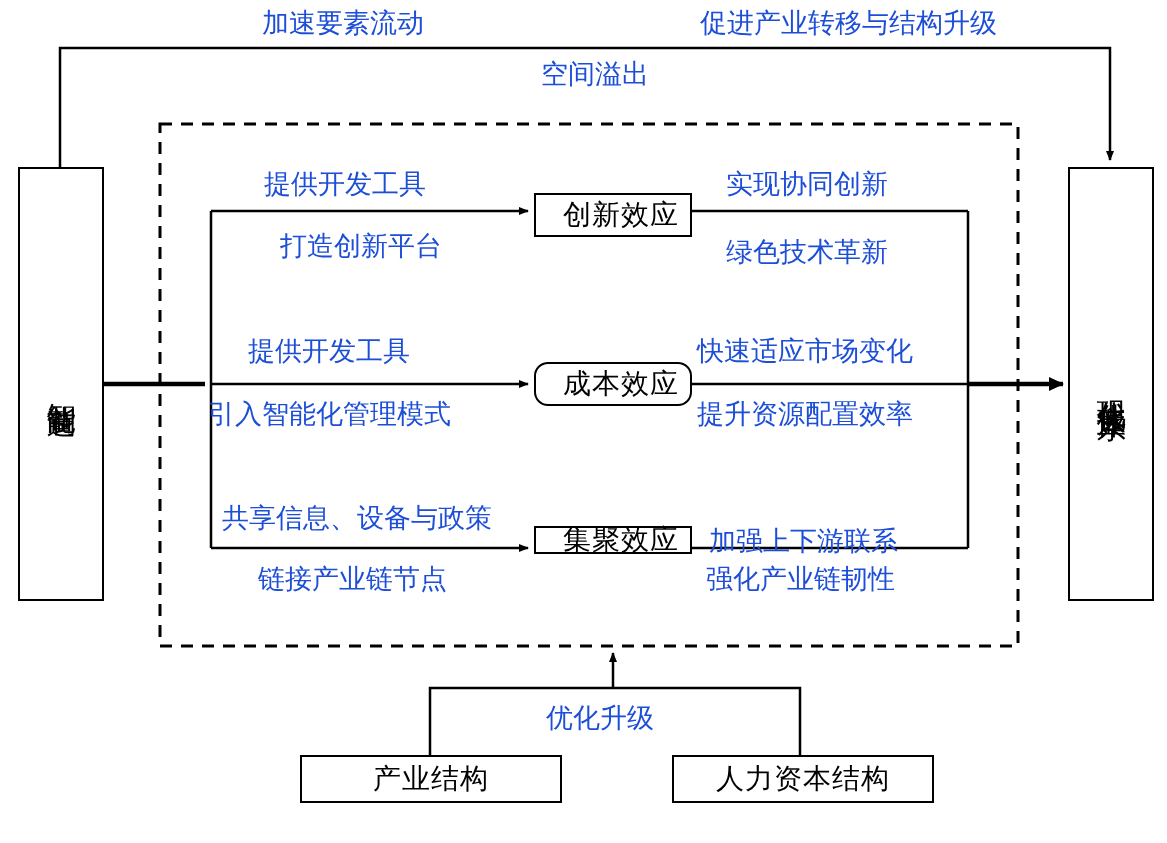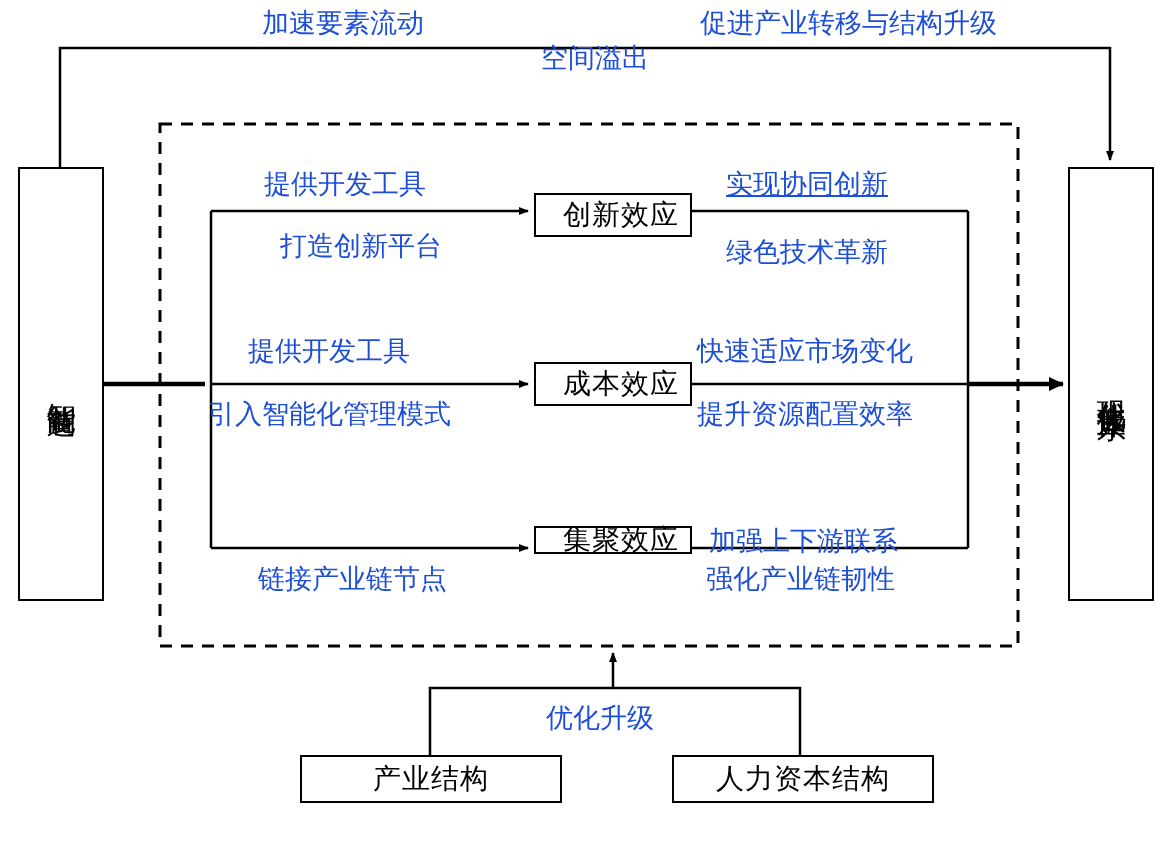--- a/index.html
+++ b/index.html
@@ -103,52 +103,53 @@
   </div>
 
   <div class="node node-vertical" style="left:1068px; top:167px; width:86px; height:434px;">
     <span>现代化产业体系</span>
   </div>
 
   <div class="node node-effect" style="left:534px; top:193px; width:158px; height:44px;">
     <span>创新效应</span>
   </div>
 
-  <div class="node node-effect" style="left:534px; top:362px; width:158px; height:44px;">
+  <div class="node node-effect" style="left:534px; top:362px; width:158px; height:44px;border-radius:14px;">
     <span>成本效应</span>
   </div>
 
   <div class="node node-effect" style="left:534px; top:526px; width:158px; height:28px;">
     <span>集聚效应</span>
   </div>
 
   <div class="node node-bottom" style="left:300px; top:755px; width:262px; height:48px;">
     <span>产业结构</span>
   </div>
 
   <div class="node node-bottom" style="left:672px; top:755px; width:262px; height:48px;">
     <span>人力资本结构</span>
   </div>
 
   <div class="lbl" style="left:262px; top:5px;">加速要素流动</div>
-  <div class="lbl" style="left:541px; top:40px;text-align:right;">空间溢出</div>
+  <div class="lbl" style="left:541px; top:56px;text-align:right;">空间溢出</div>
   <div class="lbl" style="left:700px; top:5px;">促进产业转移与结构升级</div>
 
   <div class="lbl" style="left:264px; top:166px;">提供开发工具</div>
   <div class="lbl" style="left:264px; top:228px;margin-left:16px;">打造创新平台</div>
 
-  <div class="lbl" style="left:726px; top:166px;text-decoration:underline;">实现协同创新</div>
+  <div class="lbl" style="left:726px; top:166px;">实现协同创新</div>
   <div class="lbl" style="left:726px; top:234px;">绿色技术革新</div>
 
   <div class="lbl" style="left:248px; top:333px;">提供开发工具</div>
   <div class="lbl" style="left:208px; top:396px;">引入智能化管理模式</div>
 
   <div class="lbl" style="left:697px; top:333px;">快速适应市场变化</div>
   <div class="lbl" style="left:697px; top:396px;">提升资源配置效率</div>
 
+  <div class="lbl" style="left:222px; top:500px;">共享信息、设备与政策</div>
   <div class="lbl" style="left:258px; top:561px;">链接产业链节点</div>
 
   <div class="lbl" style="left:709px; top:483px;margin-top:40px;">加强上下游联系</div>
   <div class="lbl" style="left:706px; top:561px;">强化产业链韧性</div>
 
   <div class="lbl" style="left:546px; top:700px;">优化升级</div>
 
 </div>
 
 </body></html>

